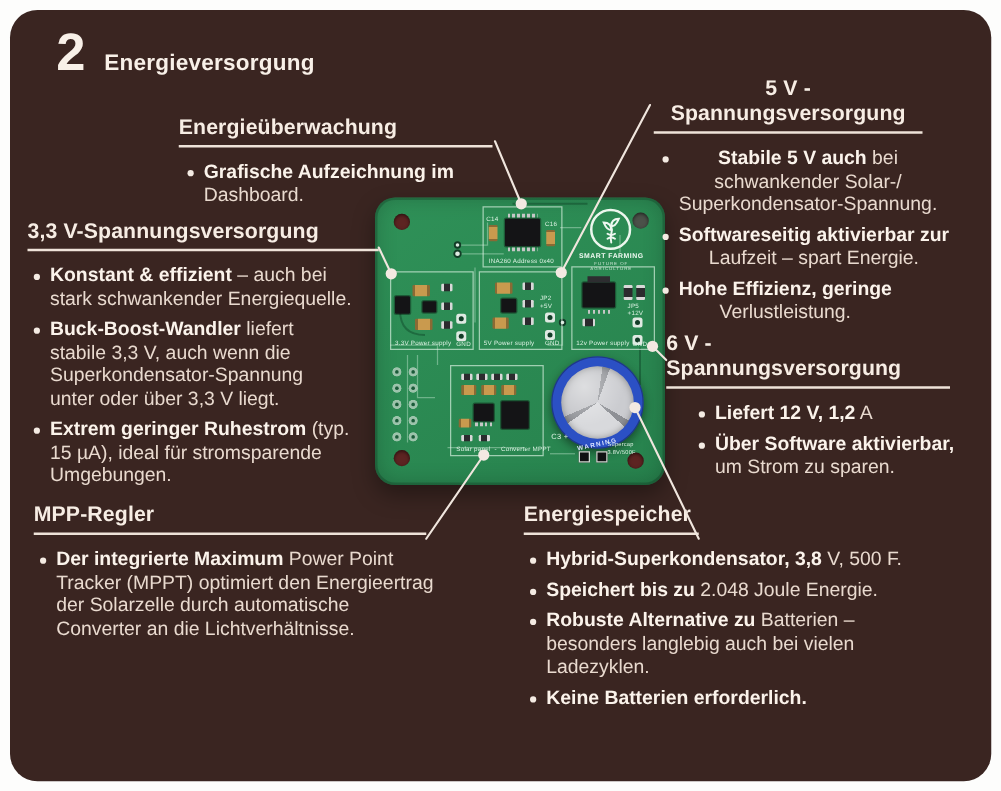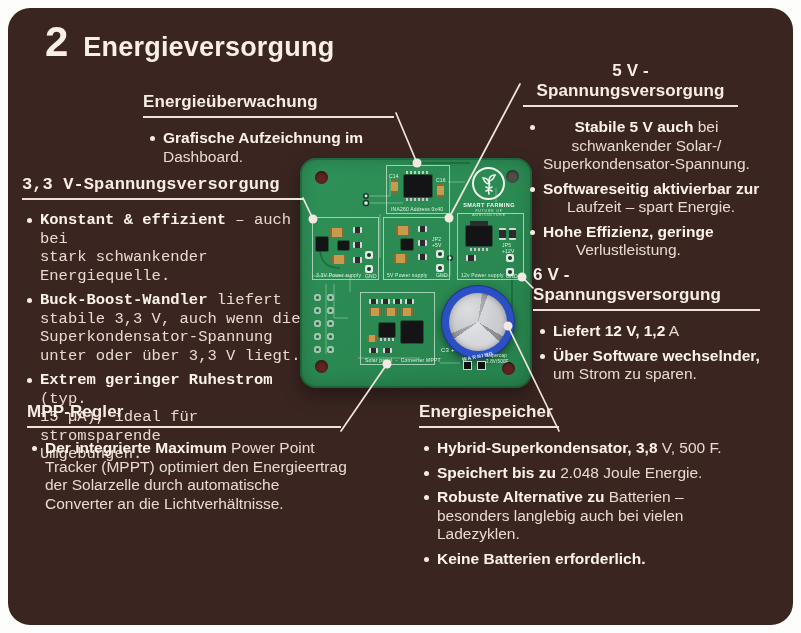--- a/index.html
+++ b/index.html
@@ -3,21 +3,21 @@
 <meta charset="utf-8">
 <style>
   html,body{margin:0;padding:0;background:#fdfdfc;}
   .stage{position:relative;width:801px;height:633px;background:#fdfdfc;overflow:hidden;
          font-family:"Liberation Sans",sans-serif;}
   .panel{position:absolute;inset:8px;background:#3a2521;border-radius:22px;}
 
   
   .titlebar{position:absolute;left:45px;top:18px;display:flex;align-items:baseline;gap:15px;color:#f8f0e8;}
   .titlebar .num{font-size:42px;font-weight:bold;}
-  .titlebar .ttl{font-size:27px;font-weight:bold;letter-spacing:.2px;}
+  .titlebar .ttl{font-size:18px;font-weight:bold;letter-spacing:.2px;}
 
   
   .txt{position:absolute;color:#e9dacf;}
   .txt h2{margin:0;font-size:17px;font-weight:bold;color:#f7ede4;
           border-bottom:2px solid #efe3d9;padding-bottom:4px;letter-spacing:.1px;}
   .bullets{display:flex;flex-direction:column;margin-top:5px;}
   .bullet{display:flex;gap:8px;margin-top:6px;}
   .bullet .dot{flex:none;width:5px;height:5px;border-radius:50%;background:#f4ebe3;margin-top:7px;}
   .bullet p{margin:0;font-size:15.5px;line-height:18.5px;}
   .bullet b{color:#fbf3eb;}
@@ -255,21 +255,21 @@
 Laufzeit – spart Energie.</span></p>
         </div>
       <div class="bullet">
           <span class="dot"></span>
         <p><b>Hohe Effizienz, geringe</b><span class="rest">
 Verlustleistung.</span></p>
         </div>
     </div>
   </section>
 
-  <section class="txt" style="left:22px;top:175px;width:290px;font-family:Liberation Mono, monospace;">
+  <section class="txt" style="left:22px;top:175px;width:290px;">
     <h2 style="width:281px;">3,3 V-Spannungsversorgung</h2>
     <div class="bullets" style="padding-left:5px;">
       <div class="bullet">
           <span class="dot"></span>
         <p><b>Konstant &amp; effizient</b><span class="rest"> – auch bei
 stark schwankender Energiequelle.</span></p>
         </div>
       <div class="bullet">
           <span class="dot"></span>
         <p><b>Buck-Boost-Wandler</b><span class="rest"> liefert
@@ -281,28 +281,28 @@
           <span class="dot"></span>
         <p><b>Extrem geringer Ruhestrom</b><span class="rest"> (typ.
 15 µA), ideal für stromsparende
 Umgebungen.</span></p>
         </div>
     </div>
   </section>
 
   <section class="txt" style="left:533px;top:265px;width:250px;">
     <h2 style="width:227px;">6 V - Spannungsversorgung</h2>
-    <div class="bullets" style="padding-left:7px;">
+    <div class="bullets" style="padding-left:7px;margin-left:19px;">
       <div class="bullet">
           <span class="dot"></span>
         <p><b>Liefert 12 V, 1,2</b><span class="rest"> A</span></p>
         </div>
       <div class="bullet">
           <span class="dot"></span>
-        <p><b>Über Software wechselnder,</b><span class="rest">
+        <p><b>Über Software aktivierbar,</b><span class="rest">
 um Strom zu sparen.</span></p>
         </div>
     </div>
   </section>
 
   <section class="txt" style="left:27px;top:402px;width:345px;">
     <h2 style="width:314px;">MPP-Regler</h2>
     <div class="bullets" style="padding-left:5px;">
       <div class="bullet">
           <span class="dot"></span>

